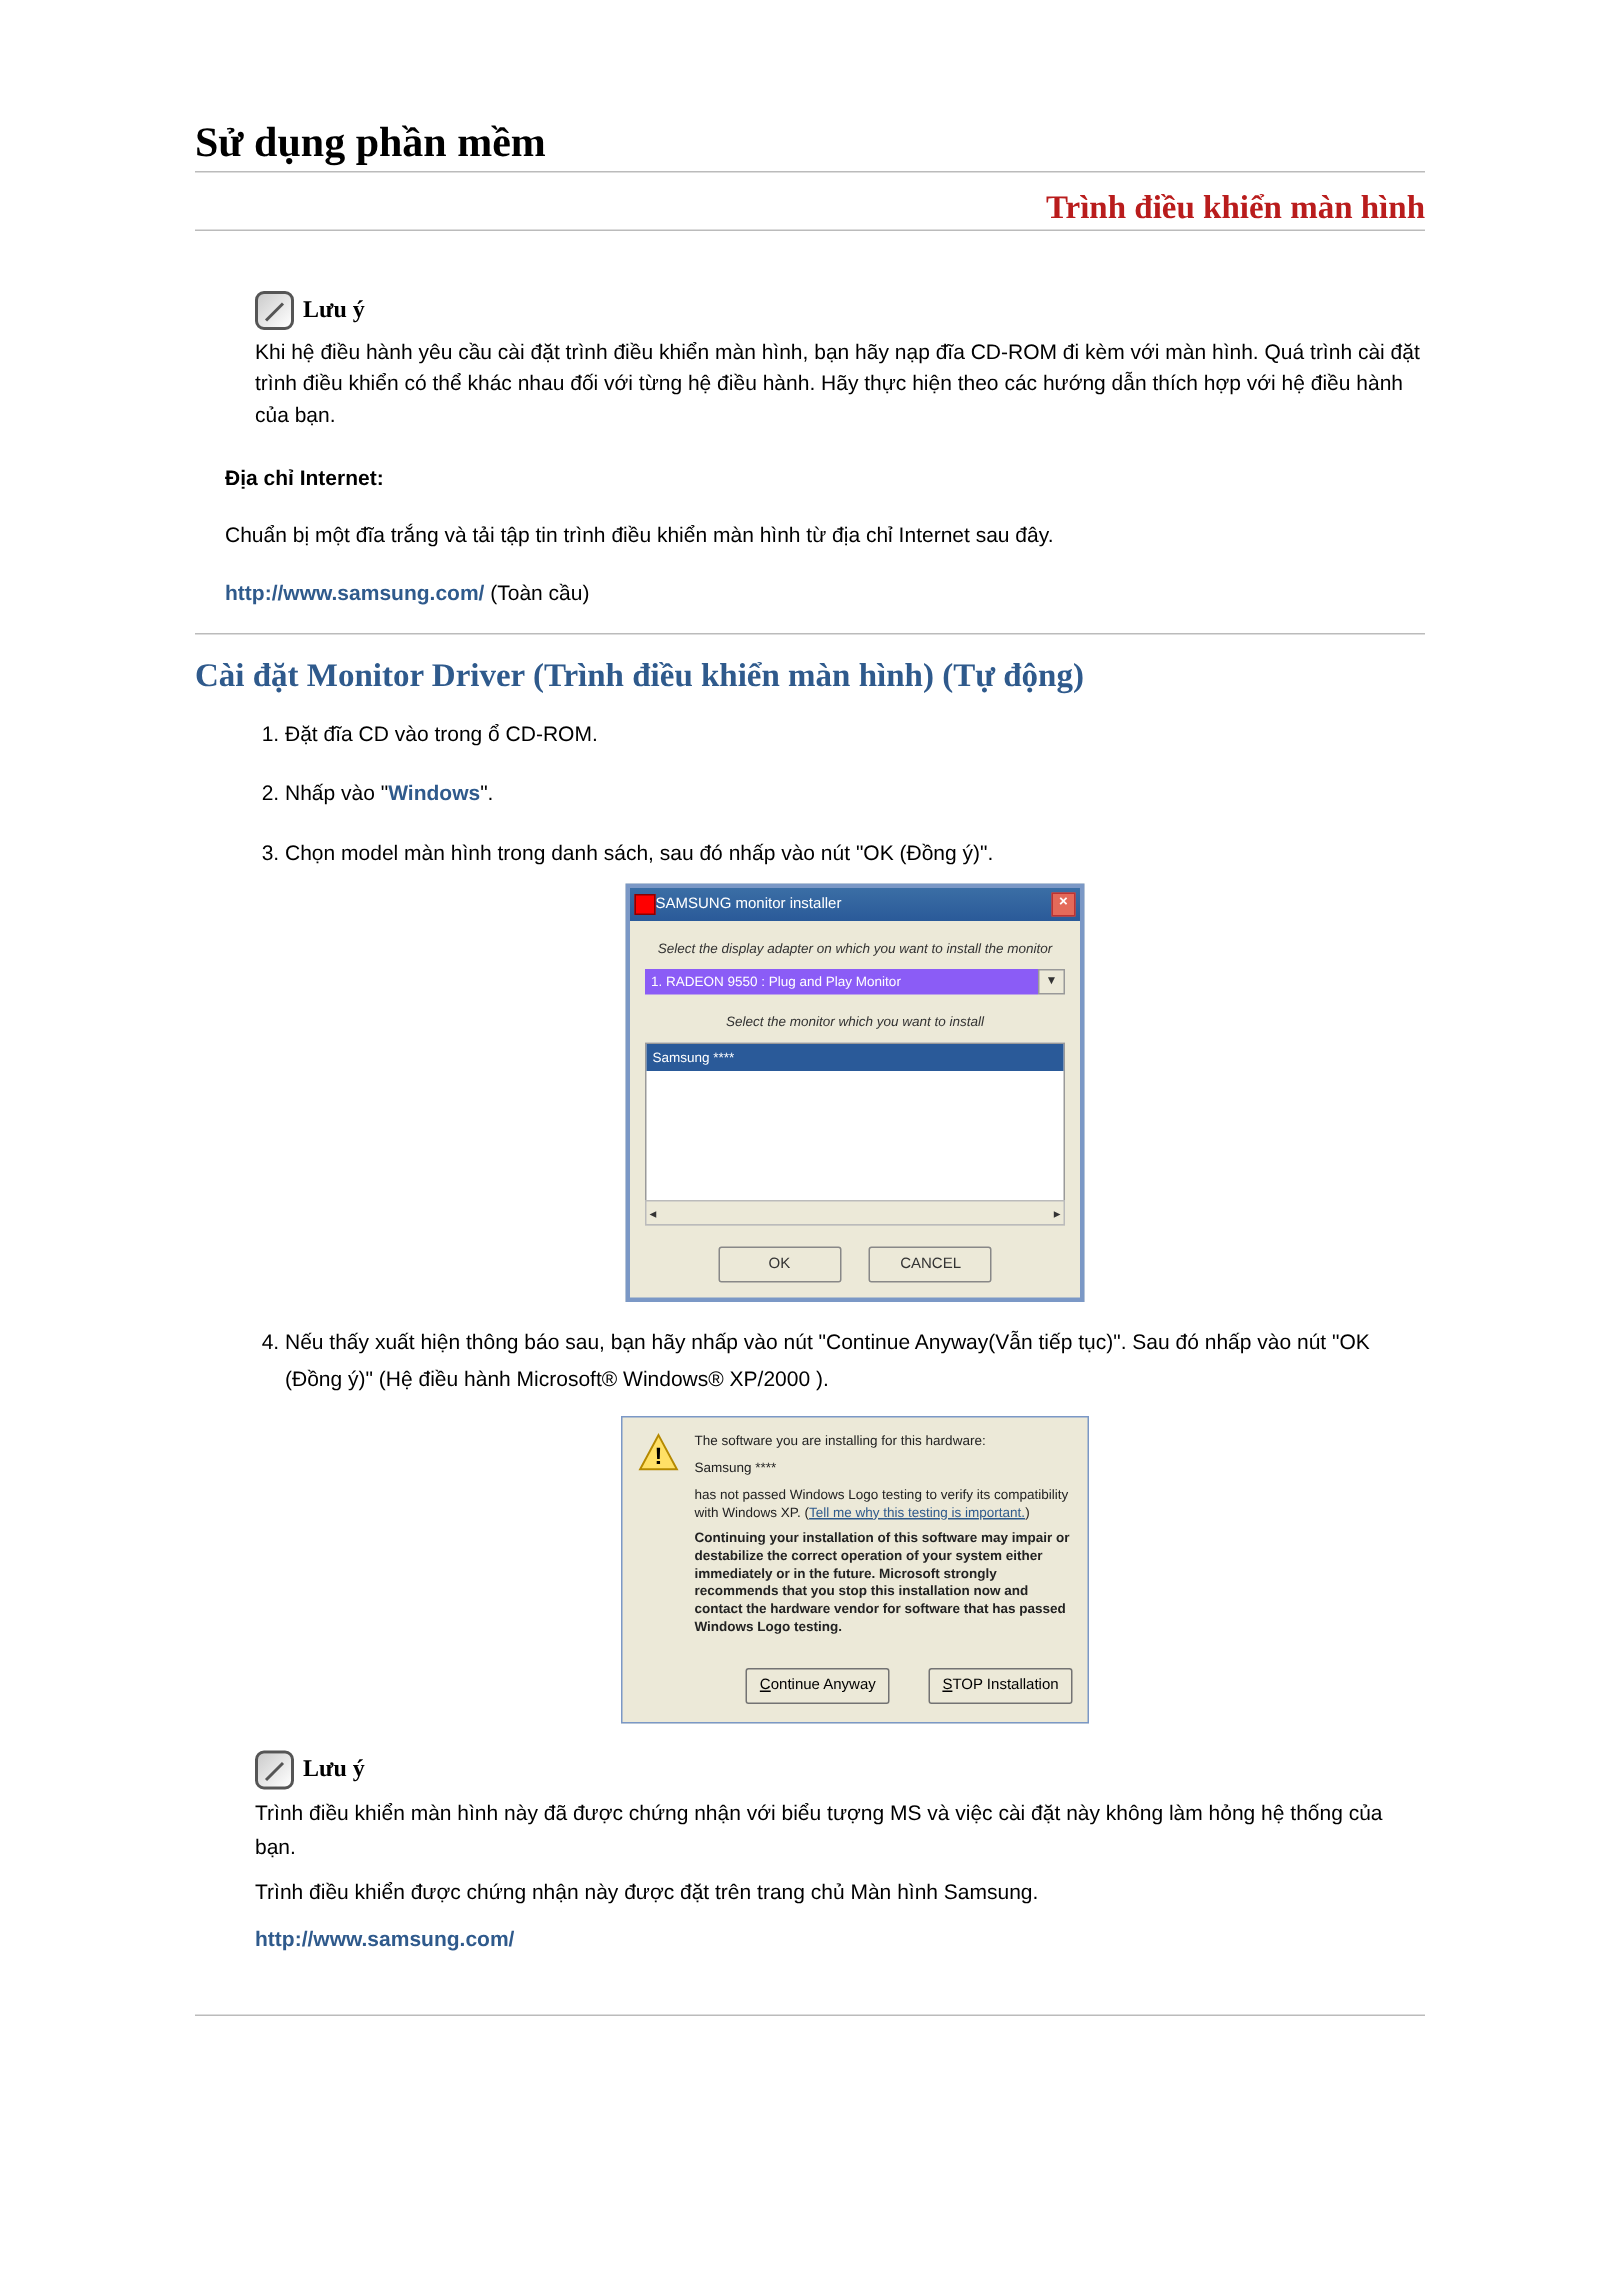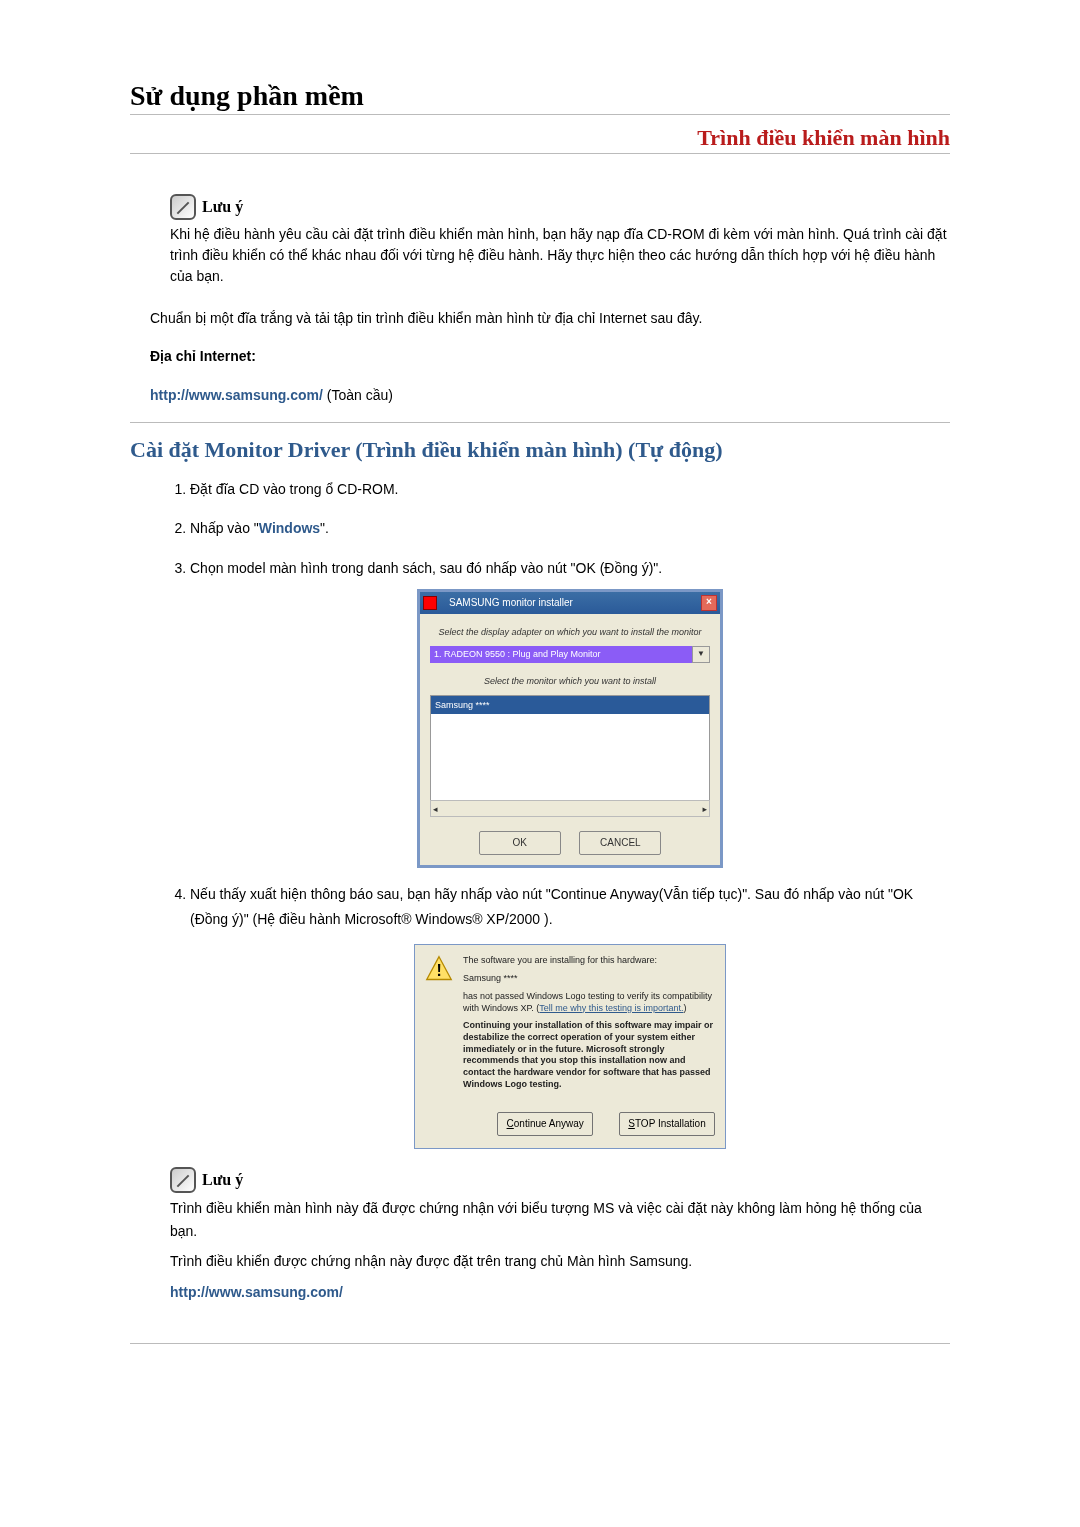--- a/index.html
+++ b/index.html
@@ -119,21 +119,21 @@
     color: #fff;
     display: flex;
     align-items: center;
     justify-content: space-between;
     padding: 2px 3px;
     font-size: 10px;
   }
   .title-left {
     display: flex;
     align-items: center;
-    gap: 12px;
+    gap: 0;
   }
   .title-icon {
     width: 12px;
     height: 12px;
     background: #f00;
     border: 1px solid #800;
   }
   .close-x {
     width: 14px;
     height: 14px;
@@ -297,23 +297,23 @@
   <h2 class="section-top">Trình điều khiển màn hình</h2>
 
   <div class="note-block">
     <div class="note-header">
       <span class="note-icon"></span>
       <span class="note-label">Lưu ý</span>
     </div>
     <div>Khi hệ điều hành yêu cầu cài đặt trình điều khiển màn hình, bạn hãy nạp đĩa CD-ROM đi kèm với màn hình. Quá trình cài đặt trình điều khiển có thể khác nhau đối với từng hệ điều hành. Hãy thực hiện theo các hướng dẫn thích hợp với hệ điều hành của bạn.</div>
   </div>
 
+  <p class="body-text indent bold">Địa chỉ Internet:</p>
+
   <p class="body-text indent">Chuẩn bị một đĩa trắng và tải tập tin trình điều khiển màn hình từ địa chỉ Internet sau đây.</p>
-
-  <p class="body-text indent bold">Địa chỉ Internet:</p>
 
   <p class="body-text indent">
     <a class="link" href="#">http://www.samsung.com/</a><span> (Toàn cầu)</span>
   </p>
 
   <hr class="sep">
 
   <h2 class="section-title">Cài đặt Monitor Driver (Trình điều khiển màn hình) (Tự động)</h2>
 
   <ol class="steps">

